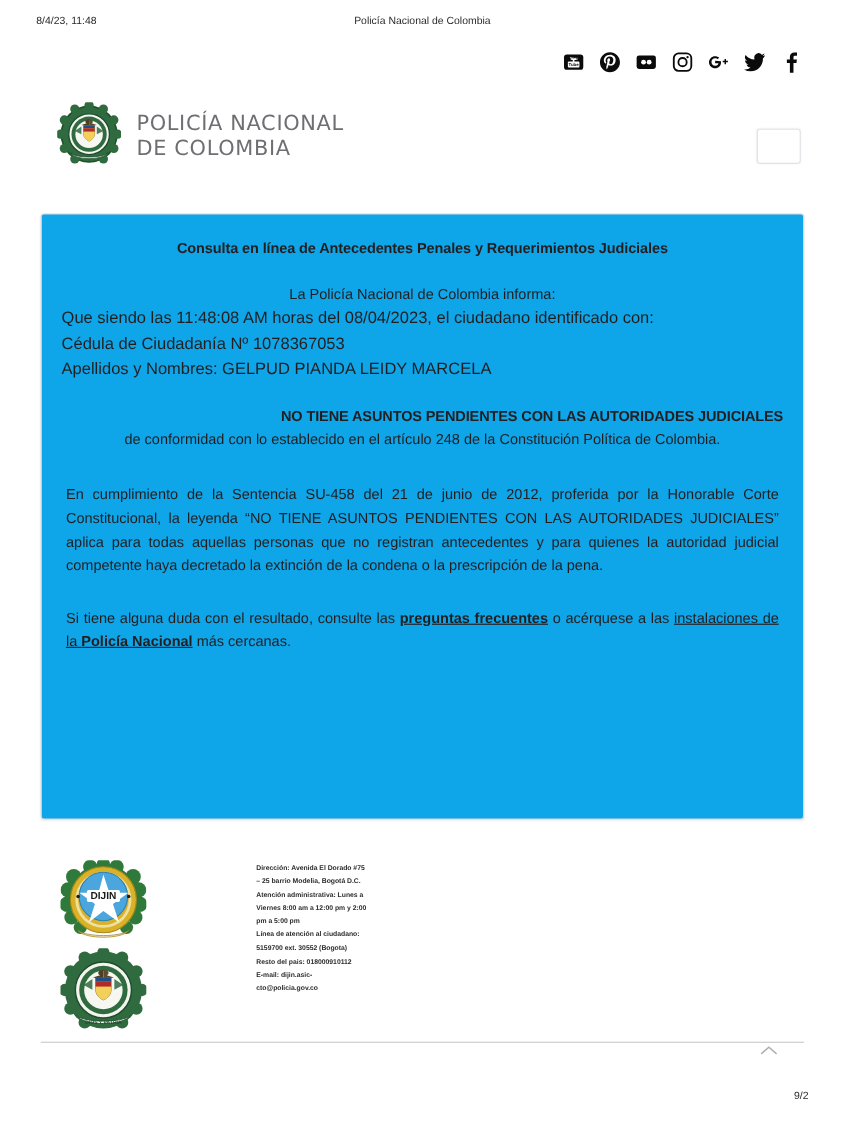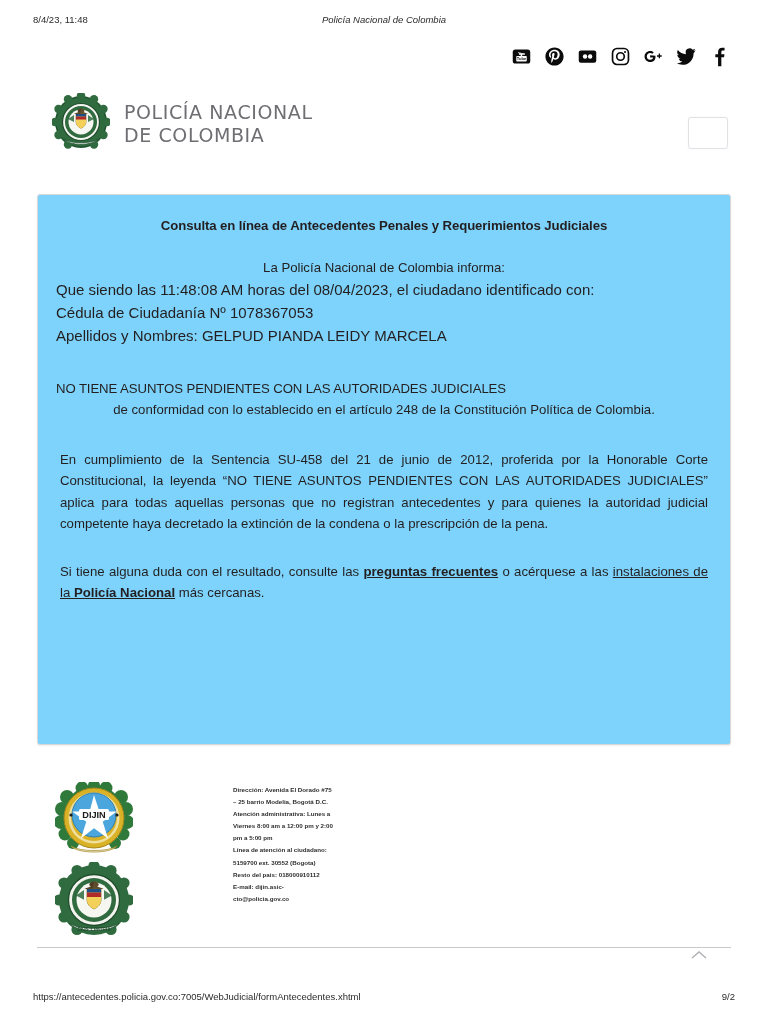--- a/index.html
+++ b/index.html
@@ -33,21 +33,20 @@
     top: 0;
     white-space: nowrap;
   }
   .print-header .ph-title {
     position: absolute;
     left: 0;
     top: 0;
     width: 768px;
     text-align: center;
     white-space: nowrap;
-    font-style: italic;
   }
 
   
   .social-bar {
     position: absolute;
     top: 43px;
     right: 38px;
     display: flex;
     align-items: center;
     gap: 11px;
@@ -98,21 +97,21 @@
   }
 
   
   .card {
     position: absolute;
     left: 37px;
     top: 194px;
     width: 694px;
     height: 551px;
     box-sizing: border-box;
-    background: #7dd3fc;
+    background: #0ea5e9;
     border: 1px solid #d8d7dc;
     border-radius: 3px;
     box-shadow: 0 1px 2px rgba(0,0,0,0.07);
   }
   .card-inner {
     padding: 14px 18px 0 18px;
   }
 
   .line-title {
     font-size: 13.2px;
@@ -128,23 +127,23 @@
     margin: 27px 0 0 0;
   }
   .line-c {
     font-size: 15px;
     text-align: left;
     margin: 6px 0 0 0;
   }
   .line-c b { font-weight: normal; }
   .line-notiene {
     font-size: 13.2px;
-    font-weight: normal;
-    text-align: left;
-    margin: 37px 0 0 0;
+    font-weight: bold;
+    text-align: right;
+    margin: 27px 0 0 0;
     letter-spacing: -0.1px;
   }
   .line-conformidad {
     font-size: 13.2px;
     text-align: center;
     margin: 6px 0 0 0;
   }
   .para {
     font-size: 13.2px;
     text-align: justify;
@@ -461,15 +460,14 @@
 
 <div class="hr-line"></div>
 
 <div class="scroll-top">
   <svg width="22" height="14" viewBox="0 0 22 14" fill="none" stroke="currentColor" stroke-width="1.4" aria-hidden="true">
     <path d="M4 10l7-6 7 6"></path>
   </svg>
 </div>
 
 <div class="print-footer">
-  <span class="pf-url">https://antecedentes.policia.gov.co:7005/WebJudicial/formAntecedentes.xhtml</span>
   <span class="pf-page">9/2</span>
 </div>
 
 </body></html>

